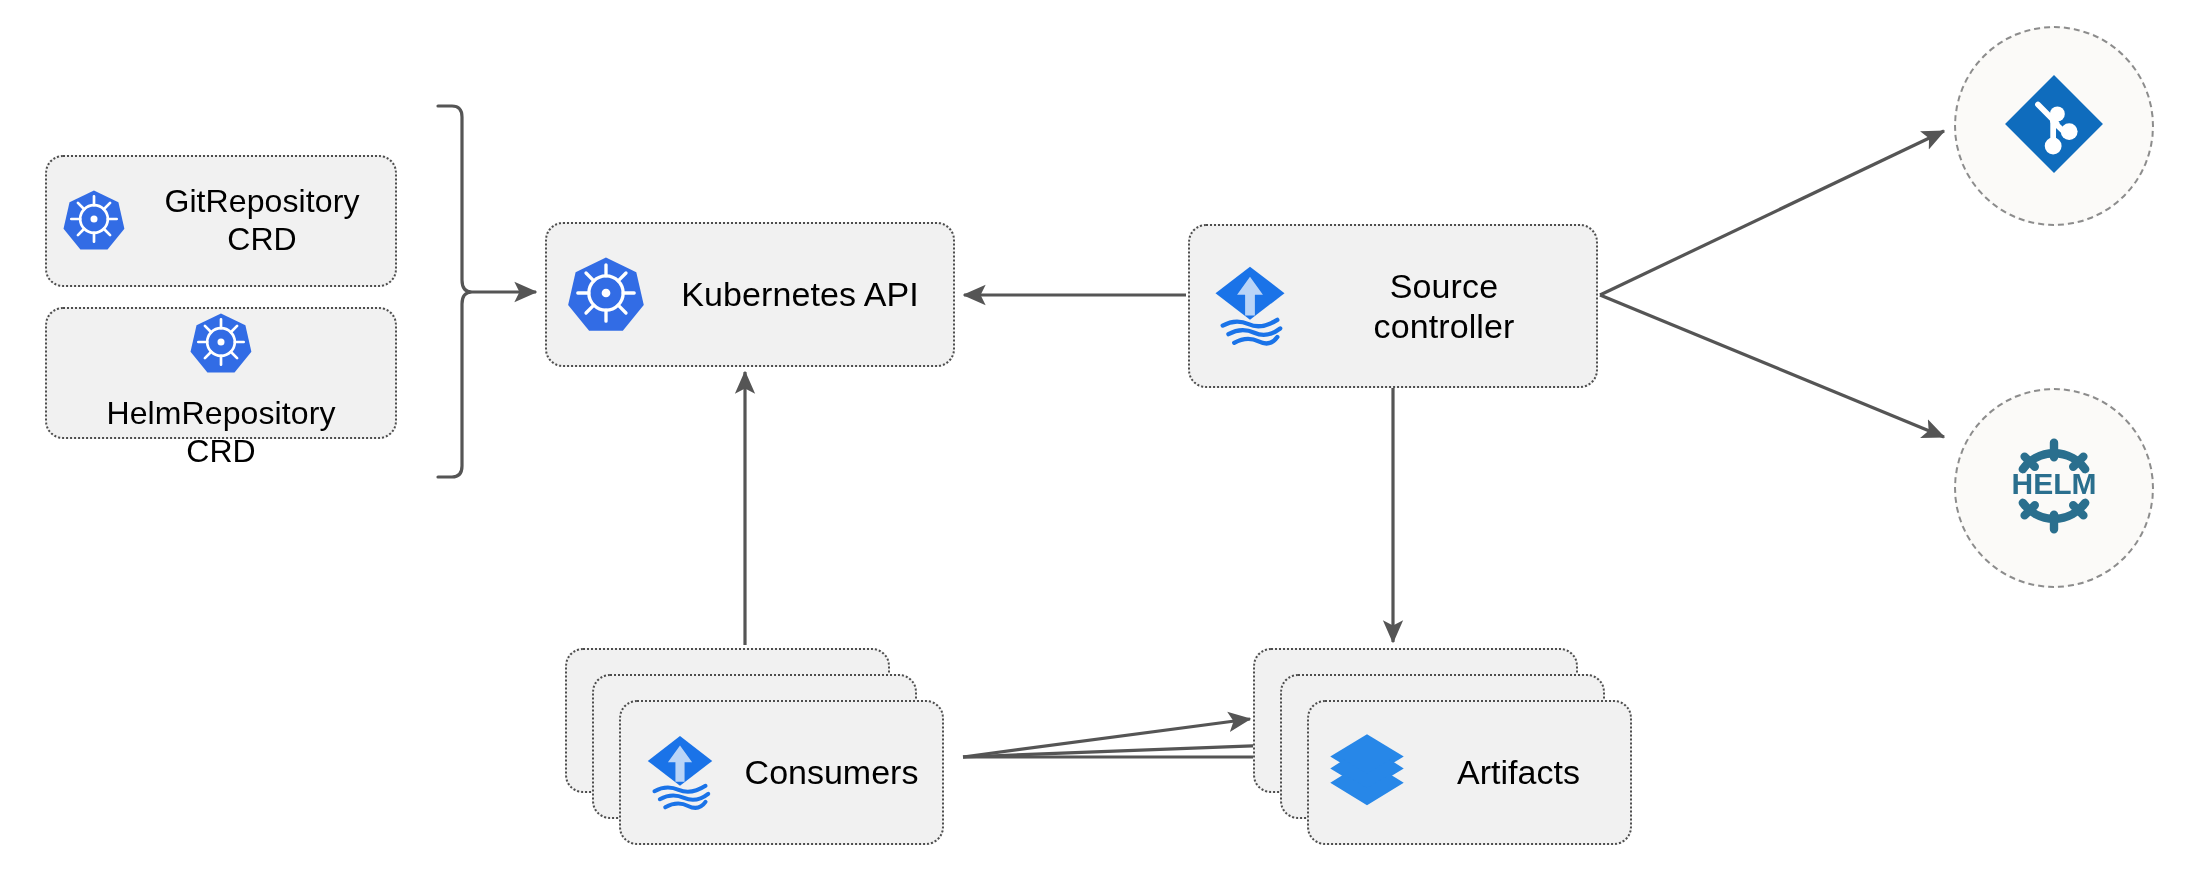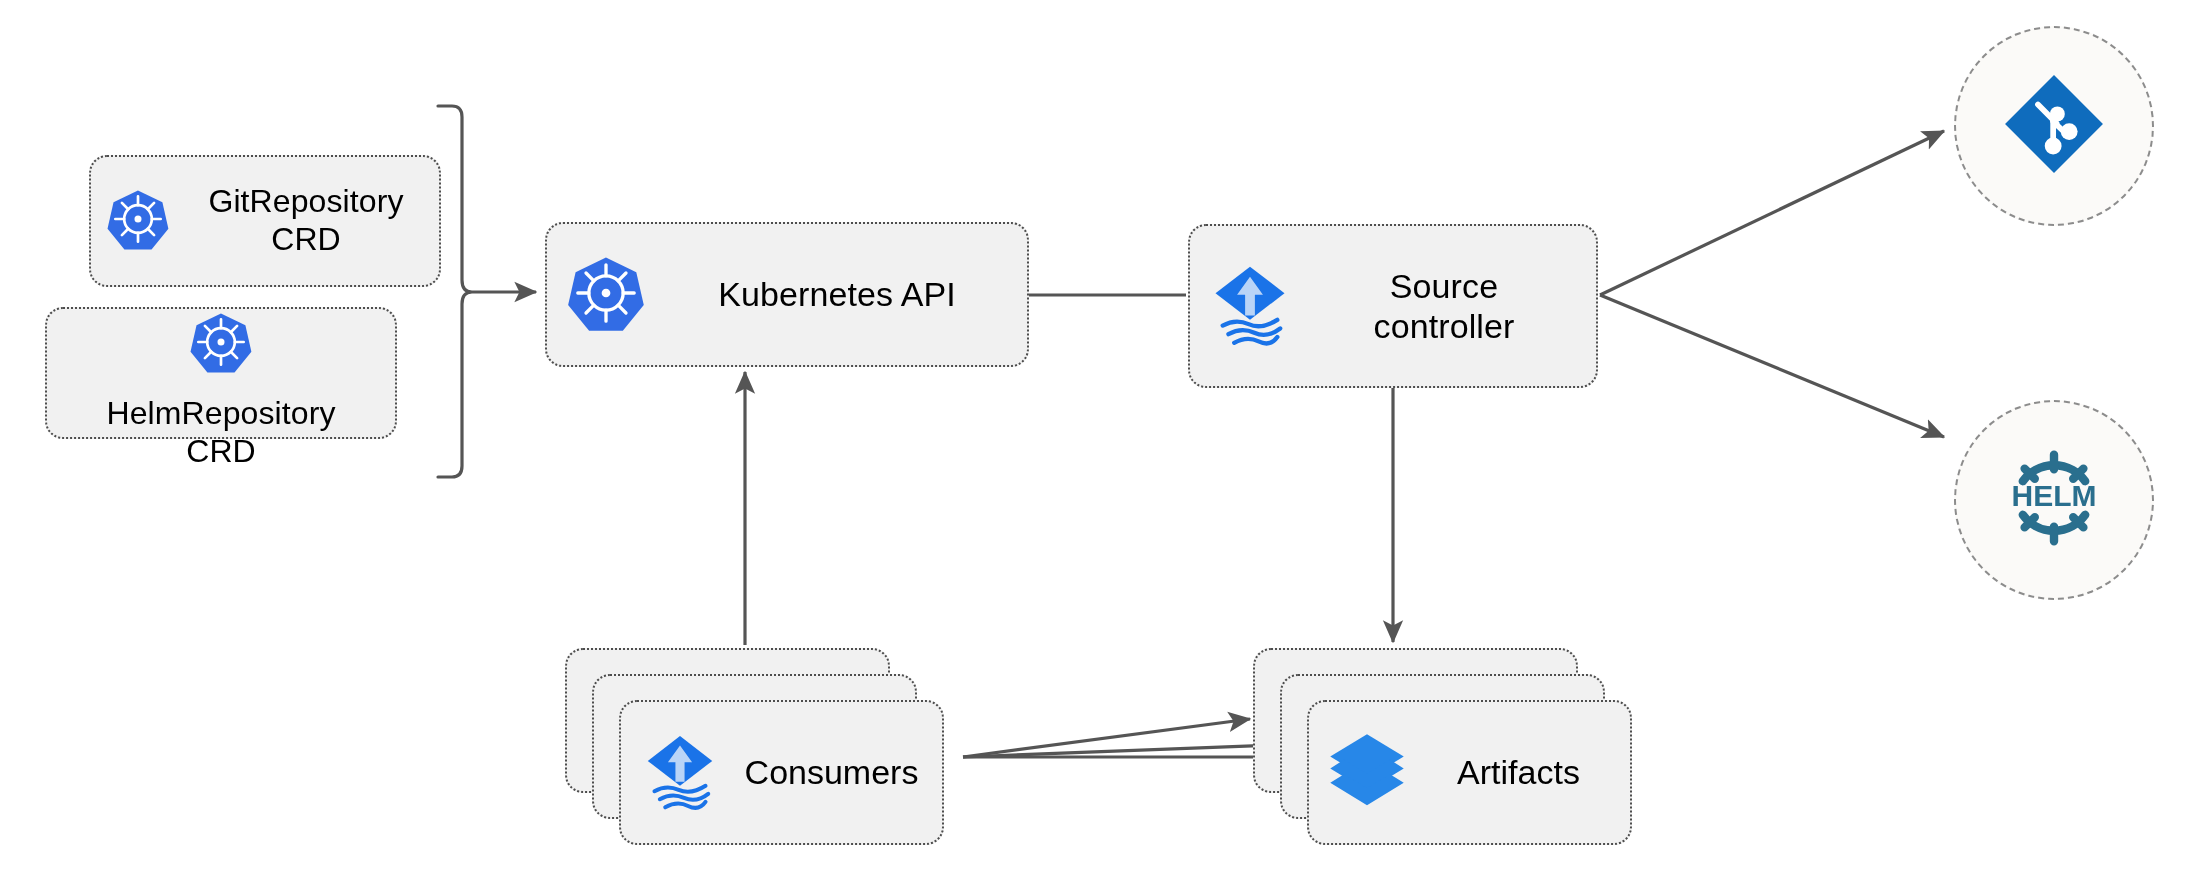--- a/index.html
+++ b/index.html
@@ -54,27 +54,27 @@
   
   .crd {
     left: 45px;
     width: 352px;
     height: 132px;
     padding: 0 14px;
     gap: 16px;
     justify-content: flex-start;
   }
   .crd .label { flex: 1 1 auto; font-size: 32px; }
-  #node-gitrepository-crd { top: 155px; margin-left: 44px; }
+  #node-gitrepository-crd { top: 155px; }
   #node-helmrepository-crd { top: 307px; flex-direction: column; }
 
   #node-kubernetes-api {
     left: 545px;
     top: 222px;
-    width: 484px;
+    width: 410px;
     height: 145px;
     gap: 18px;
     padding: 0 18px;
     justify-content: flex-end;
   }
   #node-kubernetes-api .label { flex: 1 1 auto; font-size: 34px; }
 
   #node-source-controller {
     left: 1188px;
     top: 224px;
@@ -129,21 +129,21 @@
     width: 200px;
     height: 200px;
     border-radius: 50%;
     background: #fbfaf8;
     border: 2px dashed #8c8c8c;
     display: flex;
     align-items: center;
     justify-content: center;
   }
   #node-git-source { left: 1954px; top: 26px; }
-  #node-helm-source { left: 1954px; top: 400px; justify-content: center; }
+  #node-helm-source { left: 1954px; top: 388px; justify-content: center; }
 </style>
 </head>
 <body>
 
 <div id="canvas">
 
   <svg id="edges" viewBox="0 0 2198 878" xmlns="http://www.w3.org/2000/svg">
     <defs>
       <marker id="arrow" viewBox="0 0 10 10" refX="9.4" refY="5" markerWidth="7.2" markerHeight="7.2" orient="auto-start-reverse">
         <path d="M 0 0.6 L 10 5 L 0 9.4 L 2.2 5 Z" fill="#555555"></path>

